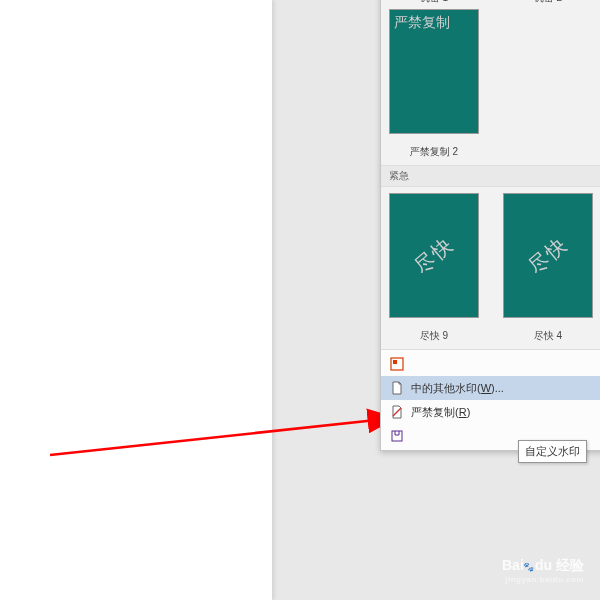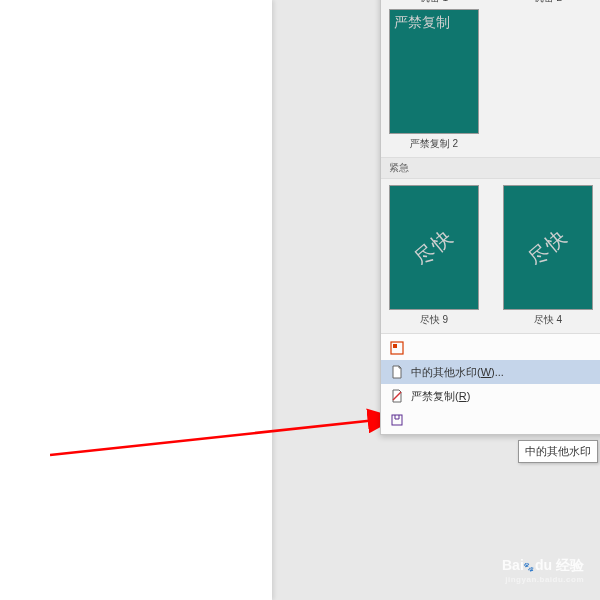--- a/index.html
+++ b/index.html
@@ -48,21 +48,21 @@
       border: 1px solid #999;
       position: relative;
       display: flex;
       align-items: center;
       justify-content: center;
       overflow: hidden;
     }
     .thumb-label {
       font-size: 10px;
       color: #444;
-      margin-top: 3px;
+      margin-top: 11px;
     }
     .watermark-text {
       color: #d0d0d0;
       font-size: 20px;
       font-weight: 300;
       transform: rotate(-40deg);
       white-space: nowrap;
       letter-spacing: 2px;
     }
     .watermark-text-top {
@@ -226,18 +226,18 @@
       <span class="menu-icon">
         <svg width="14" height="14" viewBox="0 0 14 14">
             <rect x="2" y="2" width="10" height="10" fill="none" stroke="#5b2d90" stroke-width="1"></rect>
             <path d="M5 2 L5 6 L9 6 L9 2" fill="none" stroke="#5b2d90" stroke-width="1"></path>
           </svg>
       </span>
     </div>
   </div>
 </div>
 
-<div class="tooltip">中的其他水印</div>
+<div class="tooltip">自定义水印</div>
 
 <div class="baidu-logo">
   <span>Bai</span><span style="font-size:9px">🐾</span><span>du</span> <span>经验</span>
   <span class="sub">jingyan.baidu.com</span>
 </div>
 
 </body></html>

